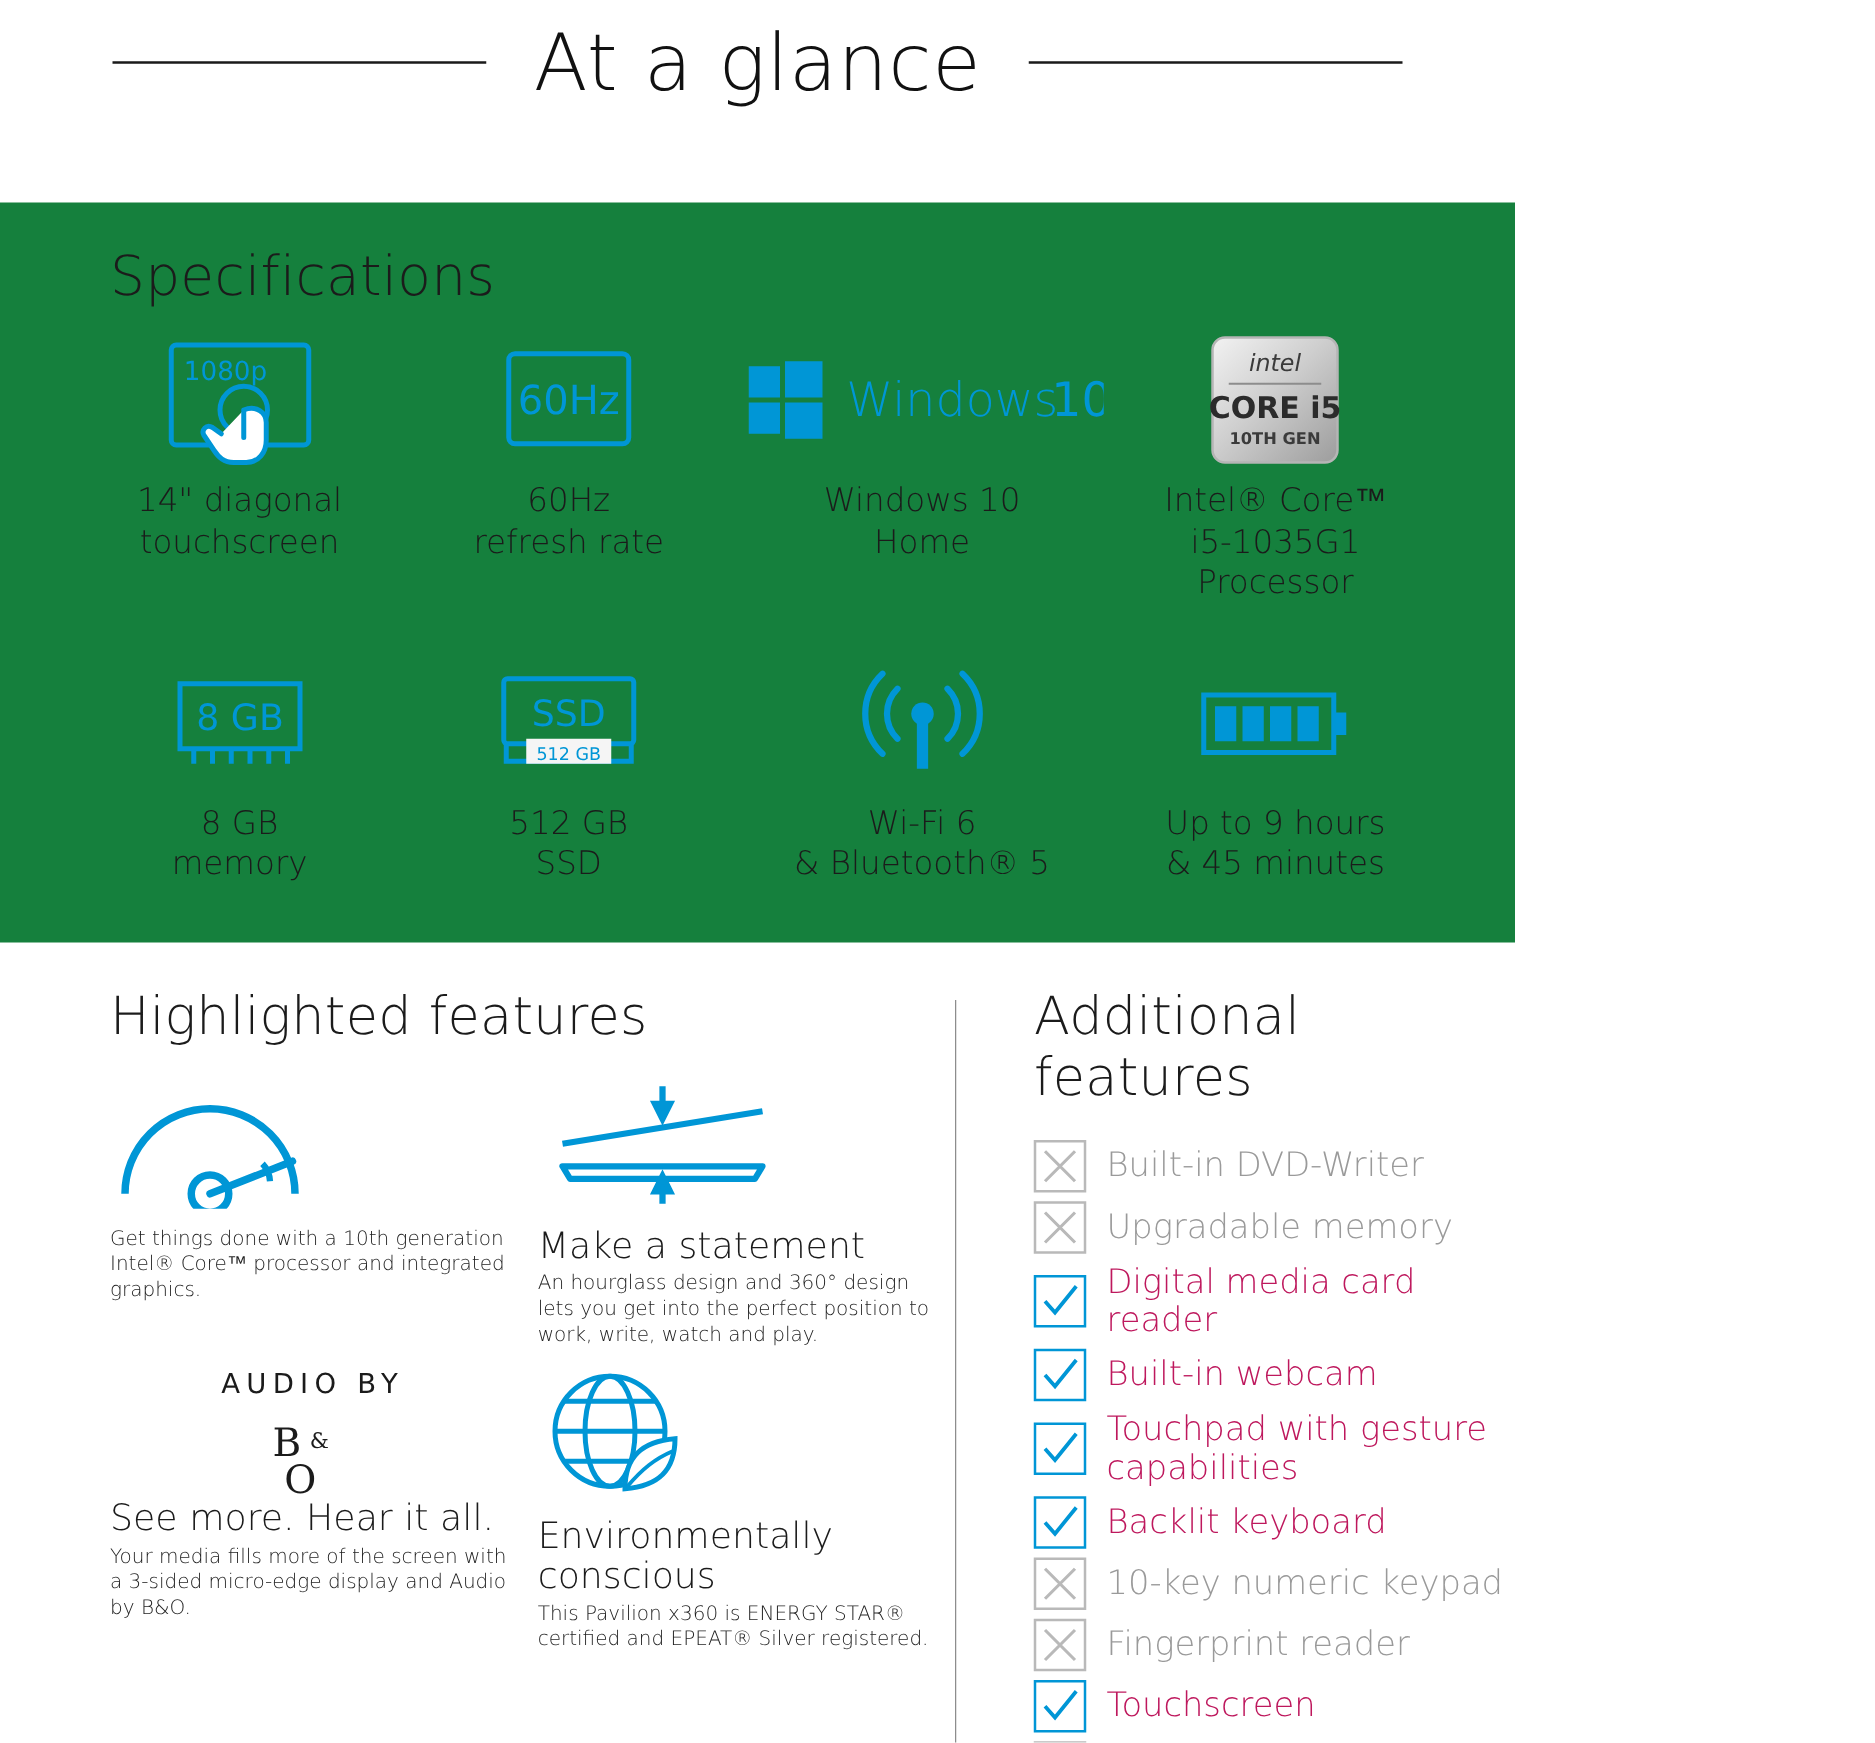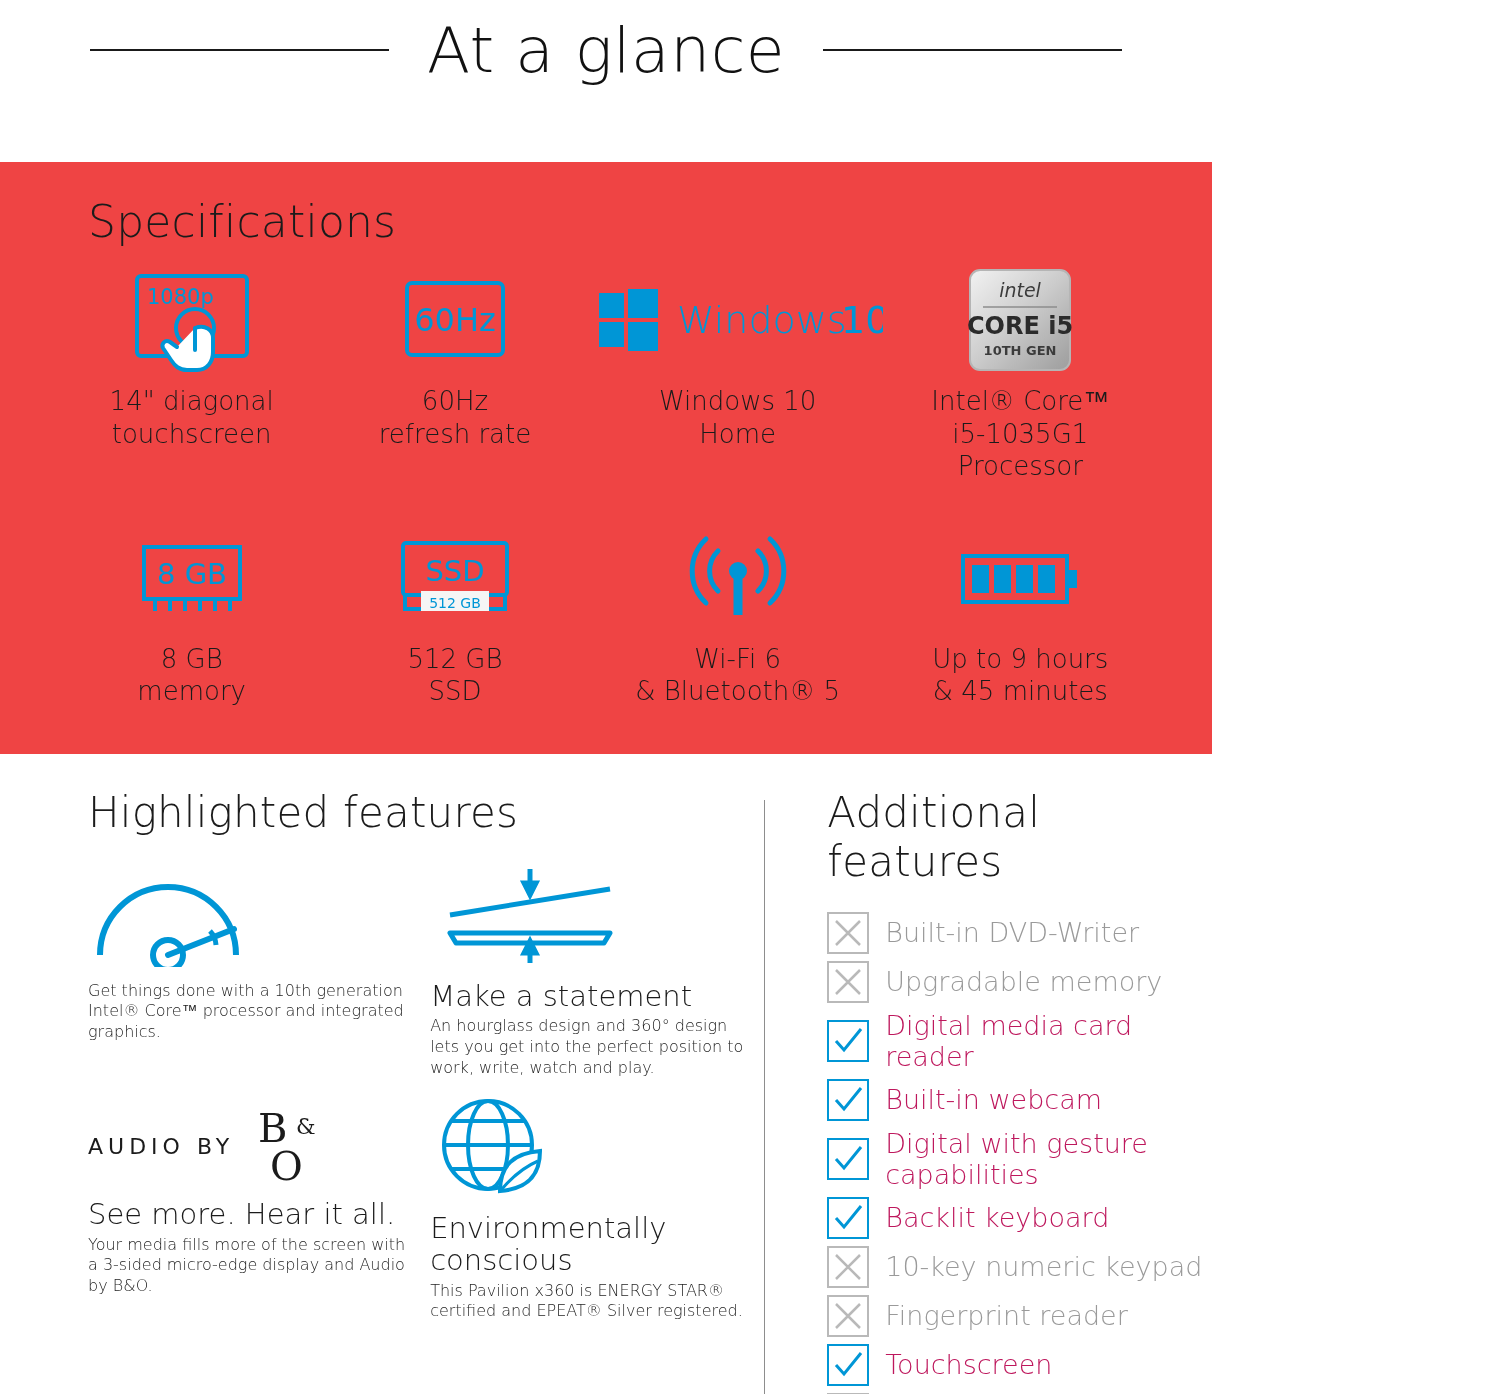--- a/index.html
+++ b/index.html
@@ -21,21 +21,21 @@
   .header .rule { flex: 1 1 auto; height: 2px; background: #1a1a1a; }
   .header .rule.left { margin-right: 38px; }
   .header .rule.right { margin-left: 38px; }
   .header h1 {
     margin: 0; font-weight: 300; font-size: 63px; line-height: 1;
     letter-spacing: 0.5px; color: #111; white-space: nowrap;
   }
 
   
   .spec-panel {
-    background: #ef4444; margin: 62px 0 0 0; padding: 34px 0 42px 0;
+    background: #15803d; margin: 62px 0 0 0; padding: 34px 0 42px 0;
   }
   .spec-title {
     font-size: 44px; font-weight: 300; color: #1b1b1b;
     margin: 0 0 6px 88px; letter-spacing: .2px;
   }
   .spec-grid {
     display: grid;
     grid-template-columns: repeat(4, 1fr);
     row-gap: 24px;
     padding: 0 60px 0 60px;
@@ -85,21 +85,21 @@
   }
   .af-box.on { border-color: #0096d6; }
   .af-text { font-size: 27px; font-weight: 300; color: #be185d; }
   .af-text.off { color: #9a9a9a; }
 
   .af-legend { display: flex; align-items: center; margin-top: 16px; }
   .af-legend .af-box { margin-right: 14px; }
   .af-legend .lg-text { font-size: 24px; font-weight: 300; color: #1b1b1b; margin-right: 34px; }
   .af-legend .lg-text.off { color: #9a9a9a; }
 
-  .audio-by { display: flex; align-items: center; gap: 18px; height: 104px; }
+  .audio-by { display: flex; align-items: center; gap: 18px; height: 104px; flex-direction: column; }
   .audio-by .txt {
     font-size: 22px; letter-spacing: 5px; color: #1b1b1b; font-weight: 400;
   }
   svg { display: block; }
 </style>
 </head>
 <body>
 
 <div class="page">
 
@@ -353,21 +353,21 @@
           </span>
           <span class="af-text">Built-in webcam</span>
         </div>
 
         <div class="af-row">
           <span class="af-box on">
             <svg width="38" height="38" viewBox="0 0 38 38">
                 <path d="M7 19 L15 28 L32 7" stroke="#0096d6" stroke-width="3" fill="none"></path>
               </svg>
           </span>
-          <span class="af-text">Digital with gesture capabilities</span>
+          <span class="af-text">Touchpad with gesture capabilities</span>
         </div>
 
         <div class="af-row">
           <span class="af-box on">
             <svg width="38" height="38" viewBox="0 0 38 38">
                 <path d="M7 19 L15 28 L32 7" stroke="#0096d6" stroke-width="3" fill="none"></path>
               </svg>
           </span>
           <span class="af-text">Backlit keyboard</span>
         </div>

